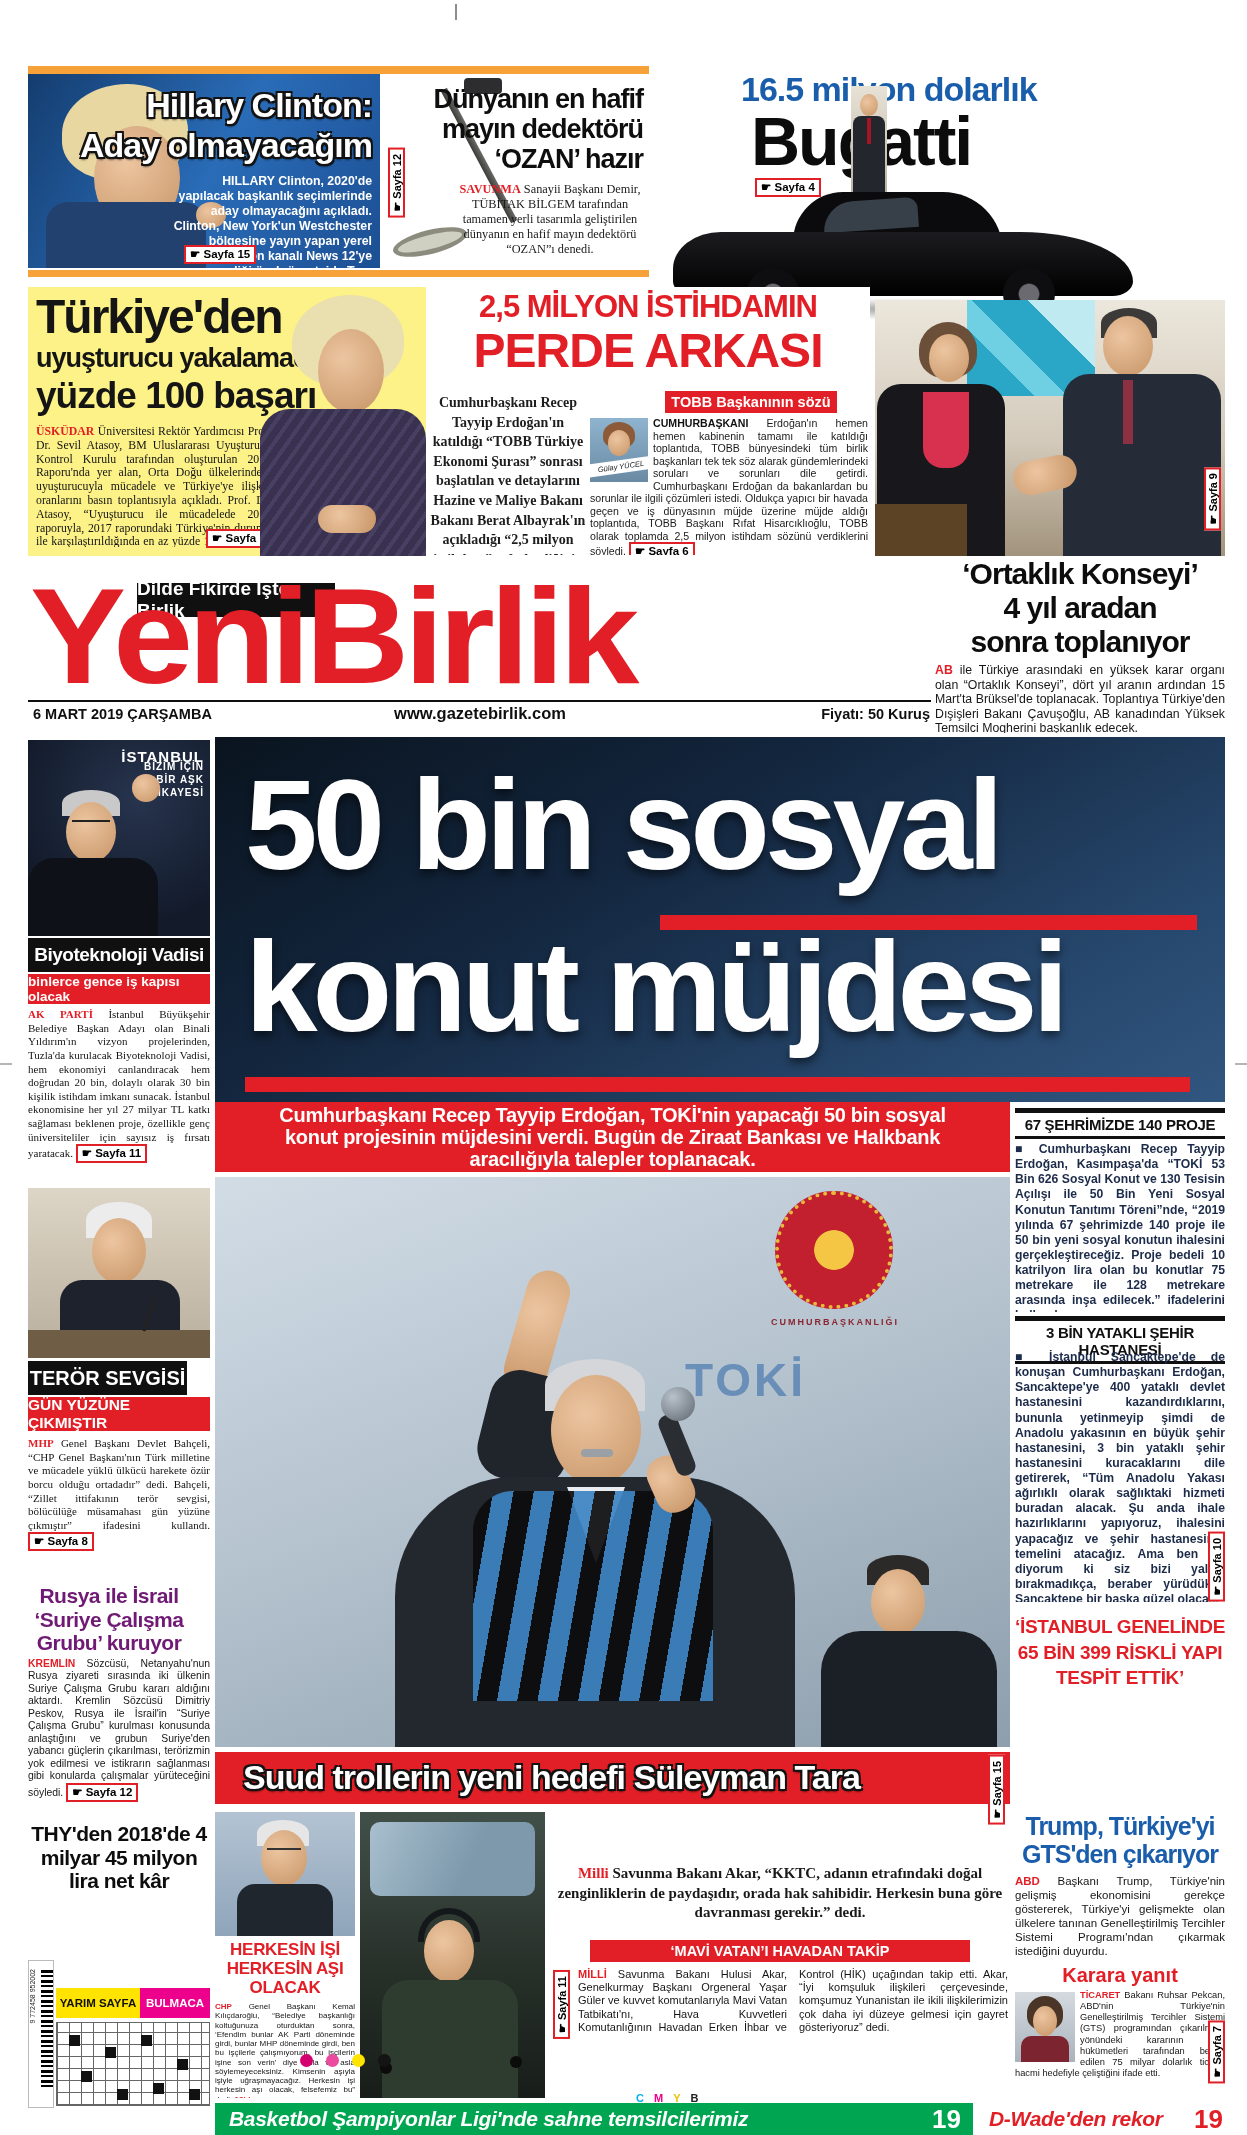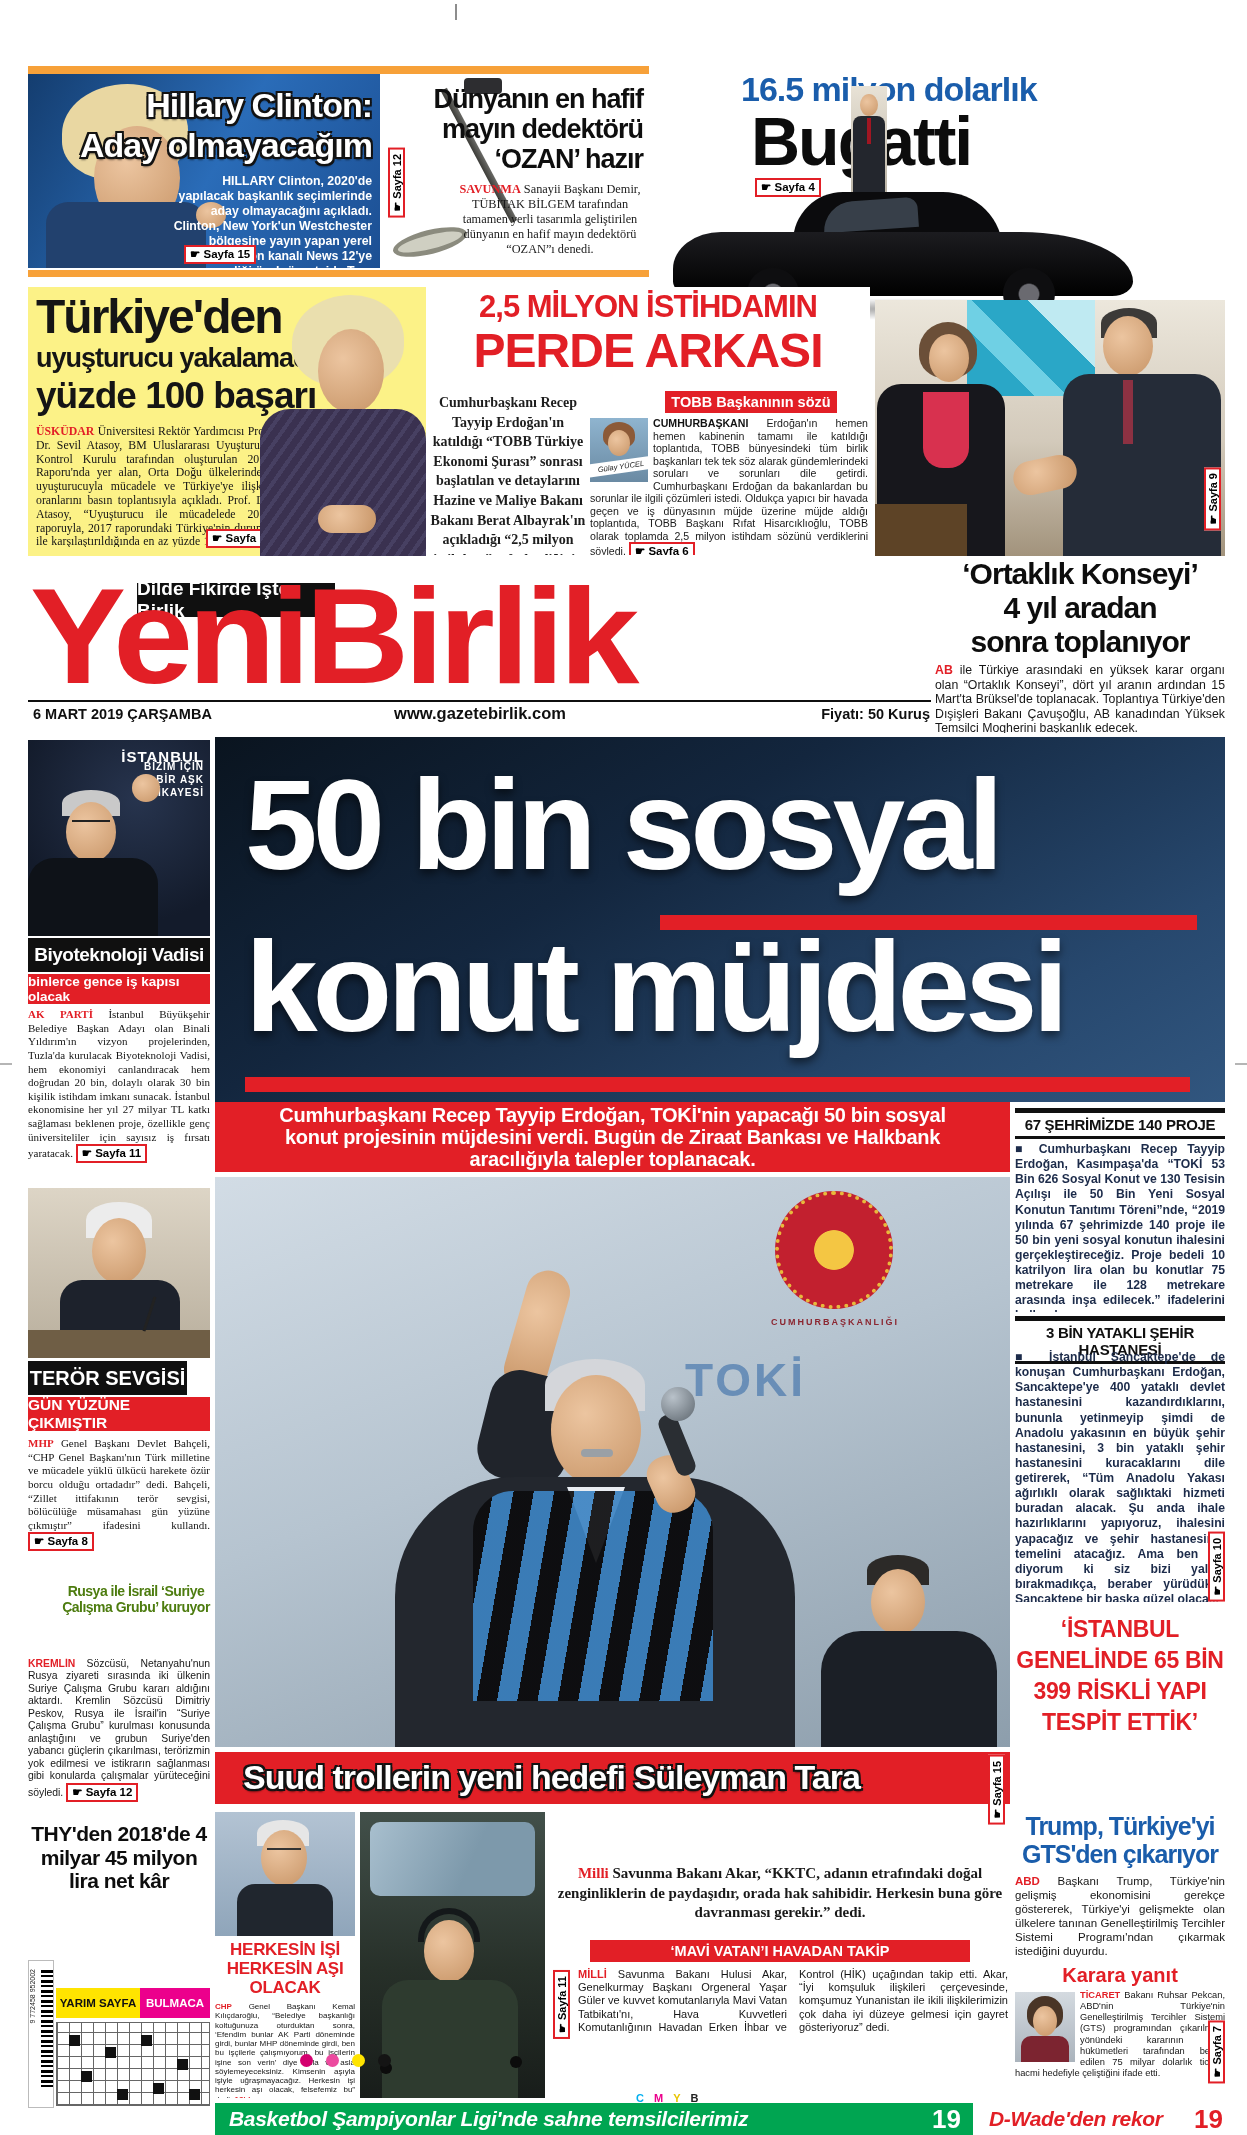--- a/index.html
+++ b/index.html
@@ -196,21 +196,21 @@
     </div>
   <div class="b redbox" style="left:28px;top:1397px;width:182px;height:34px;font-size:15.5px">
       <span>GÜN YÜZÜNE ÇIKMIŞTIR</span>
     </div>
   <div class="b j serif" style="left:28px;top:1437px;width:182px;height:142px;font-size:11px;line-height:1.24;color:#141414;overflow:hidden">
     <span class="lead">MHP</span>
     <span>Genel Başkanı Devlet Bahçeli, “CHP Genel Başkanı'nın Türk milletine ve mücadele yüklü ülkücü harekete özür borcu olduğu ortadadır” dedi. Bahçeli, “Zillet ittifakının terör sevgisi, bölücülüğe müsamahası gün yüzüne çıkmıştır” ifadesini kullandı.</span>
     <span class="plabel">☛ Sayfa 8</span>
   </div>
 
-  <div class="b c f9" style="left:45px;top:1584px;width:182px;font-size:14px;line-height:1.12;letter-spacing:-.5px;color:#4d7c0f">Rusya ile İsrail ‘Suriye Çalışma Grubu’ kuruyor</div>
+  <div class="b c f9" style="left:18px;top:1584px;width:182px;font-size:21px;line-height:1.12;letter-spacing:-.5px;color:#701a75">Rusya ile İsrail ‘Suriye Çalışma Grubu’ kuruyor</div>
   <div class="b j" style="left:28px;top:1658px;width:182px;height:158px;font-size:10.4px;line-height:1.2;color:#161616;overflow:hidden">
     <span class="lead">KREMLİN</span>
     <span>Sözcüsü, Netanyahu'nun Rusya ziyareti sırasında iki ülkenin Suriye Çalışma Grubu kararı aldığını aktardı. Kremlin Sözcüsü Dimitriy Peskov, Rusya ile İsrail'in “Suriye Çalışma Grubu” kurulması konusunda anlaştığını ve grubun Suriye'den yabancı güçlerin çıkarılması, terörizmin yok edilmesi ve istikrarın sağlanması gibi konularda çalışmalar yürüteceğini söyledi.</span>
     <span class="plabel">☛ Sayfa 12</span>
   </div>
 
   <div class="b c f9" style="left:28px;top:1822px;width:182px;font-size:21px;line-height:1.12;letter-spacing:-.5px;color:#0d0d0d">THY'den 2018'de 4 milyar 45 milyon lira net kâr</div>
 
   <div class="b" style="left:56px;top:1988px;width:154px;height:30px;display:flex">
     <div style="width:84px;background:#ffe400;color:#111;font-weight:bold;font-size:11.5px;display:flex;align-items:center;justify-content:center">
@@ -264,21 +264,21 @@
     <div class="b skin circle" style="left:656px;top:392px;width:54px;height:66px"></div>
     <div class="b" style="left:606px;top:454px;width:176px;height:116px;background:#1b1f26;border-radius:40px 40px 0 0"></div>
   </div>
 
   <div class="b" style="left:1015px;top:1102px;width:210px;height:645px">
     <div class="b hdr" style="left:0;top:6px;width:210px"><span>67 ŞEHRİMİZDE 140 PROJE</span></div>
     <div class="b j f9" style="left:0;top:40px;width:210px;height:170px;font-size:12.2px;line-height:1.24;color:#1c2b4a;overflow:hidden">■ Cumhurbaşkanı Recep Tayyip Erdoğan, Kasımpaşa'da “TOKİ 53 Bin 626 Sosyal Konut ve 130 Tesisin Açılışı ile 50 Bin Yeni Sosyal Konutun Tanıtımı Töreni”nde, “2019 yılında 67 şehrimizde 140 proje ile 50 bin yeni sosyal konutun ihalesini gerçekleştireceğiz. Proje bedeli 10 katrilyon lira olan bu konutlar 75 metrekare ile 128 metrekare arasında inşa edilecek.” ifadelerini kullandı.</div>
     <div class="b hdr" style="left:0;top:214px;width:210px"><span>3 BİN YATAKLI ŞEHİR HASTANESİ</span></div>
     <div class="b j f9" style="left:0;top:248px;width:210px;height:252px;font-size:12.2px;line-height:1.24;color:#1c2b4a;overflow:hidden">■ İstanbul Sancaktepe'de de konuşan Cumhurbaşkanı Erdoğan, Sancaktepe'ye 400 yataklı devlet hastanesini kazandırdıklarını, bununla yetinmeyip şimdi de Anadolu yakasının en büyük şehir hastanesini, 3 bin yataklı şehir hastanesini kuracaklarını dile getirerek, “Tüm Anadolu Yakası ağırlıklı olarak sağlıktaki hizmeti buradan alacak. Şu anda ihale hazırlıklarını yapıyoruz, ihalesini yapacağız ve şehir hastanesinin temelini atacağız. Ama ben de diyorum ki siz bizi yalnız bırakmadıkça, beraber yürüdükçe Sancaktepe bir başka güzel olacak.” dedi.</div>
     <div class="vlabel" style="right:0;top:430px">☛ Sayfa 10</div>
-    <div class="b c f9 red" style="left:0;top:512px;width:210px;font-size:23px;line-height:1.35;letter-spacing:-.3px">‘İSTANBUL GENELİNDE 65 BİN 399 RİSKLİ YAPI TESPİT ETTİK’</div>
+    <div class="b c f9 red" style="left:0;top:512px;width:210px;font-size:19px;line-height:1.35;letter-spacing:-.3px">‘İSTANBUL GENELİNDE 65 BİN 399 RİSKLİ YAPI TESPİT ETTİK’</div>
   </div>
 
   <div class="b" style="left:215px;top:1752px;width:795px;height:52px;background:#e21f26">
     <div class="b w f9 outline" style="left:28px;top:6px;font-size:34px;letter-spacing:-1px">Suud trollerin yeni hedefi Süleyman Tara</div>
     <div class="vlabel" style="right:5px;top:3px">☛ Sayfa 15</div>
   </div>
 
   <div class="b" style="left:215px;top:1812px;width:140px;height:286px;overflow:hidden">
     <div class="ph" style="left:0;top:0;width:140px;height:124px;background:linear-gradient(#b3c3d3,#8fa5ba)">
       <div class="b" style="left:42px;top:8px;width:52px;height:26px;background:#e6e6e6;border-radius:50% 50% 0 0"></div>

